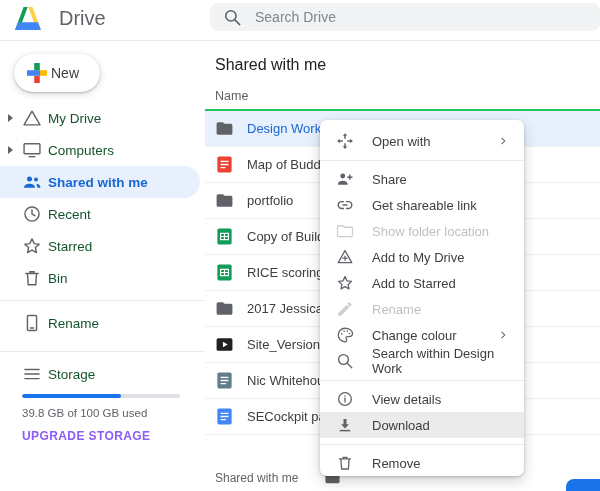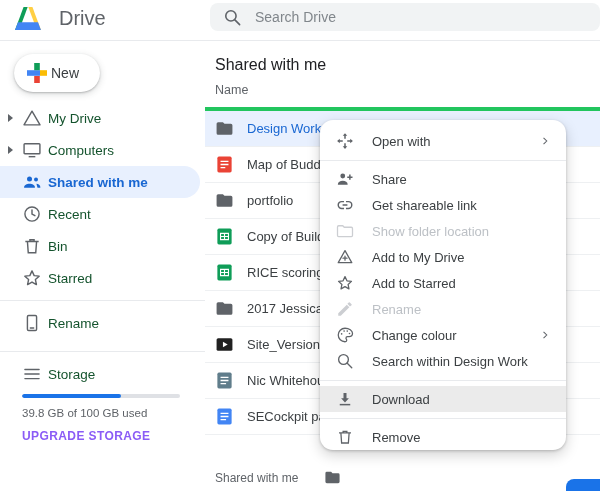--- a/index.html
+++ b/index.html
@@ -29,30 +29,30 @@
 .nav-item.selected .nav-icon{color:#1967d2}
 .sb-divider{border-top:1px solid #e8eaed;margin:6px 0 6px 0}
 .sb-divider.second{margin-top:12px}
 .progress{margin:4px 0 0 22px;width:158px;height:4px;background:#dfe1e5;border-radius:2px;overflow:hidden}
 .progress-fill{height:100%;background:#1a73e8;border-radius:2px;width:0}
 .usage{margin:9px 0 0 22px;font-size:11.5px;color:#5f6368}
 .upgrade{margin:10px 0 16px 22px;font-size:12px;color:#8b5cf6;font-weight:bold;letter-spacing:.4px;cursor:pointer}
 
 .main{position:absolute;left:205px;top:41px;width:395px;height:450px}
 .page-title{padding:15px 0 0 10px;font-size:16px;color:#202124;font-weight:normal}
-.col-head{margin-top:9px;height:28px;display:flex;padding-left:10px;font-size:12.5px;color:#5f6368;border-bottom:4px solid #22c55e}
+.col-head{margin-top:9px;height:28px;display:flex;align-items:center;padding-left:10px;font-size:12.5px;color:#5f6368;border-bottom:2px solid #22c55e}
 .file-row{height:36px;display:flex;align-items:center;padding-left:10px;gap:13px;font-size:13px;color:#3c4043;border-bottom:1px solid #eef0f2;cursor:pointer}
 .file-row.selected{background:#e8f0fe;color:#1967d2}
 .file-icon{width:19px;height:19px;flex:none}
 .file-icon svg{width:19px;height:19px}
 .list-footer{margin-top:34px;display:flex;align-items:center;padding-left:10px;gap:26px;font-size:12px;color:#5f6368}
 .list-footer .f-ic{width:17px;height:17px;color:#5f6368}
 .list-footer .f-ic svg{width:17px;height:17px}
 
-.menu{position:absolute;left:320px;top:120px;width:246px;background:#fff;border-radius:13px;box-shadow:0 1px 3px rgba(0,0,0,.2),0 5px 14px rgba(0,0,0,.18);padding-top:8px;z-index:20}
+.menu{position:absolute;left:320px;top:120px;width:204px;background:#fff;border-radius:7px;box-shadow:0 1px 3px rgba(0,0,0,.2),0 5px 14px rgba(0,0,0,.18);padding-top:8px;z-index:20}
 .mi{height:26px;display:flex;align-items:center;padding:0 14px 0 16px;font-size:13px;color:#3c4043;cursor:pointer}
 .mi .mi-icon{width:18px;height:18px;margin-right:18px;color:#5f6368;flex:none}
 .mi-icon svg{width:18px;height:18px}
 .mi .sub{margin-left:auto;width:14px;height:14px;color:#5f6368;flex:none}
 .sub svg{width:14px;height:14px}
 .mi.disabled{color:#bdc1c6;cursor:default}
 .mi.disabled .mi-icon{color:#ccced2}
 .mi.hovered{background:#ebebeb}
 .menu-divider{border-top:1px solid #e8eaed;margin:5.5px 0}
 
@@ -129,33 +129,33 @@
         <span class="nav-icon">
           <svg viewBox="0 0 24 24" fill="none" stroke="currentColor" stroke-width="1.7">
               <circle cx="12" cy="12" r="8.5"></circle>
               <path d="M12 7v5l3.5 2" stroke-linecap="round"></path>
             </svg>
         </span>
         <span>Recent</span>
       </div>
       <div class="nav-item">
         <span class="nav-icon">
+          <svg viewBox="0 0 24 24" fill="none" stroke="currentColor" stroke-width="1.7" stroke-linejoin="round">
+              <path d="M12 3.5l2.6 5.6 6 .7-4.5 4.1 1.2 6-5.3-3-5.3 3 1.2-6-4.5-4.1 6-.7z"></path>
+            </svg>
+        </span>
+        <span>Starred</span>
+      </div>
+      <div class="nav-item">
+        <span class="nav-icon">
           <svg viewBox="0 0 24 24" fill="none" stroke="currentColor" stroke-width="1.7">
               <path d="M4 6.5h16M9.5 6.5V4.5h5v2M6.5 6.5l1 13.5h9l1-13.5"></path>
             </svg>
         </span>
         <span>Bin</span>
-      </div>
-      <div class="nav-item">
-        <span class="nav-icon">
-          <svg viewBox="0 0 24 24" fill="none" stroke="currentColor" stroke-width="1.7" stroke-linejoin="round">
-              <path d="M12 3.5l2.6 5.6 6 .7-4.5 4.1 1.2 6-5.3-3-5.3 3 1.2-6-4.5-4.1 6-.7z"></path>
-            </svg>
-        </span>
-        <span>Starred</span>
       </div>
       <div class="sb-divider"></div>
       <div class="nav-item">
         <span class="nav-icon">
           <svg viewBox="0 0 24 24" fill="none" stroke="currentColor" stroke-width="1.7">
               <rect x="6.5" y="3" width="11" height="18" rx="1.5"></rect>
               <path d="M10 18h4" stroke-linecap="round"></path>
             </svg>
         </span>
         <span>Rename</span>
@@ -358,20 +358,30 @@
     <div class="mi">
       <span class="mi-icon">
         <svg viewBox="0 0 24 24" fill="none" stroke="currentColor" stroke-width="1.8">
             <circle cx="10" cy="10" r="6.5"></circle>
             <line x1="15" y1="15" x2="21" y2="21" stroke-linecap="round"></line>
           </svg>
       </span>
       <span>Search within Design Work</span>
     </div>
     <div class="menu-divider"></div>
+    <div class="mi">
+      <span class="mi-icon">
+        <svg viewBox="0 0 24 24" fill="none" stroke="currentColor" stroke-width="1.7">
+            <circle cx="12" cy="12" r="8.5"></circle>
+            <path d="M12 11v5" stroke-linecap="round"></path>
+            <circle cx="12" cy="8" r="1" fill="currentColor" stroke="none"></circle>
+          </svg>
+      </span>
+      <span>View details</span>
+    </div>
     <div class="mi hovered">
       <span class="mi-icon">
         <svg viewBox="0 0 24 24" fill="currentColor">
             <path d="M12 16.5 6.8 11h3.2V4h4v7h3.2z"></path>
             <rect x="5" y="18.5" width="14" height="2"></rect>
           </svg>
       </span>
       <span>Download</span>
     </div>
     <div class="menu-divider"></div>

